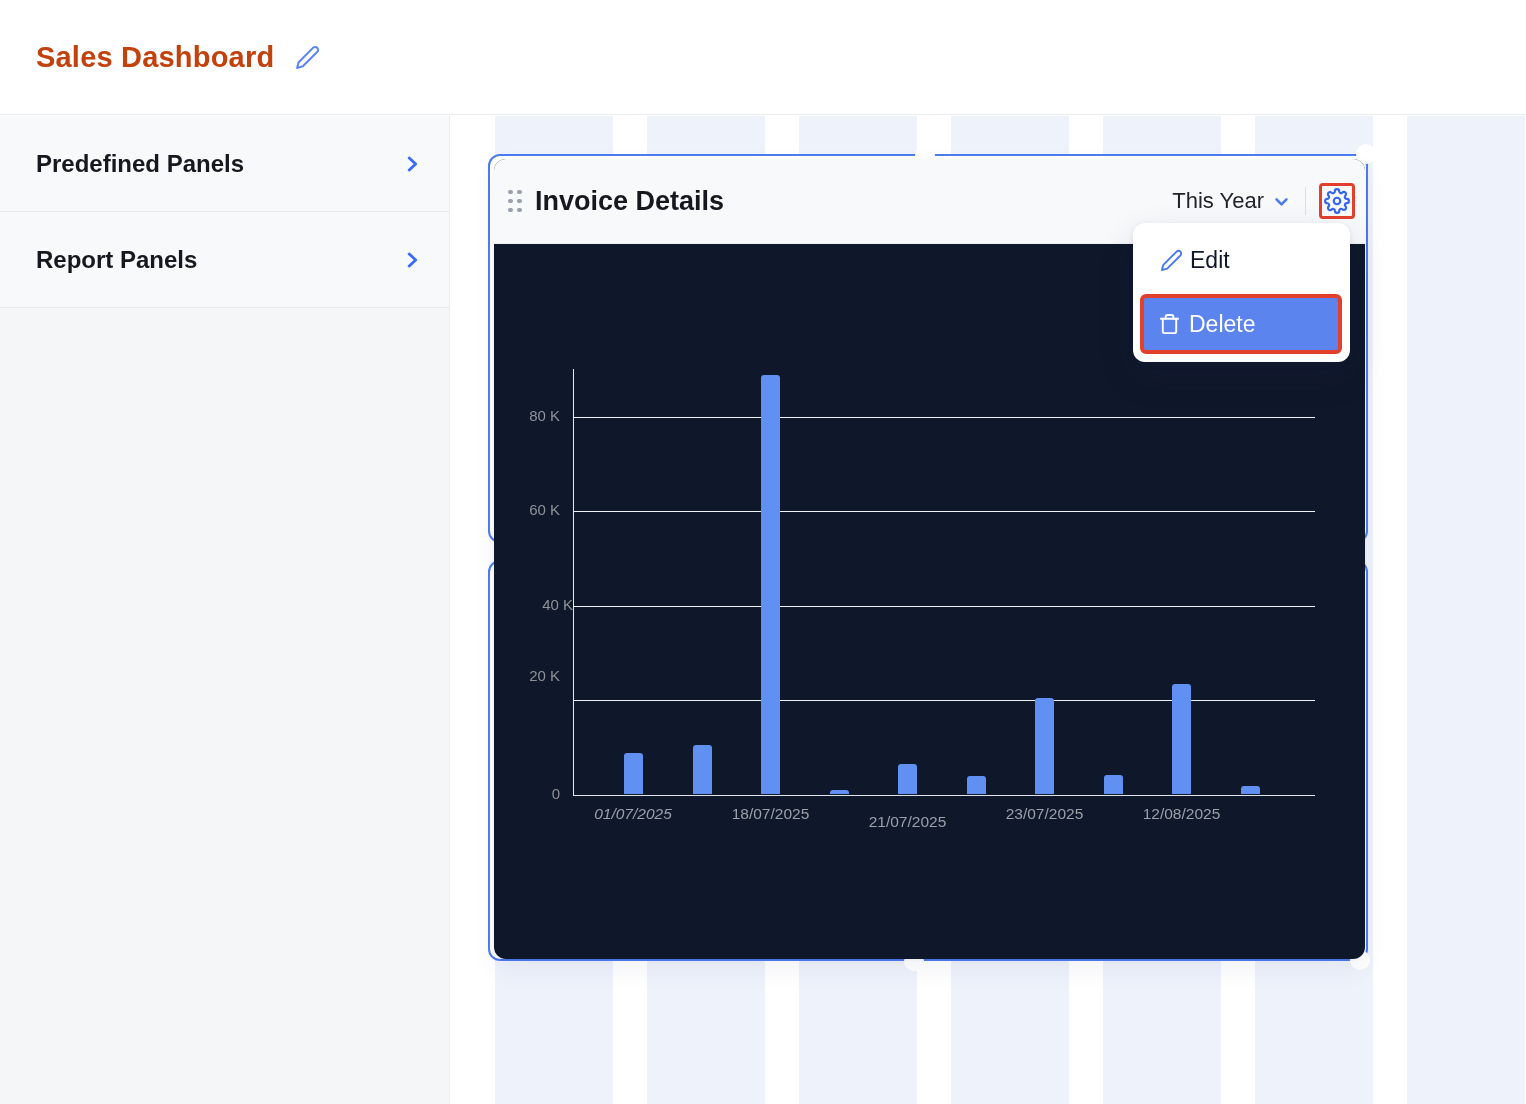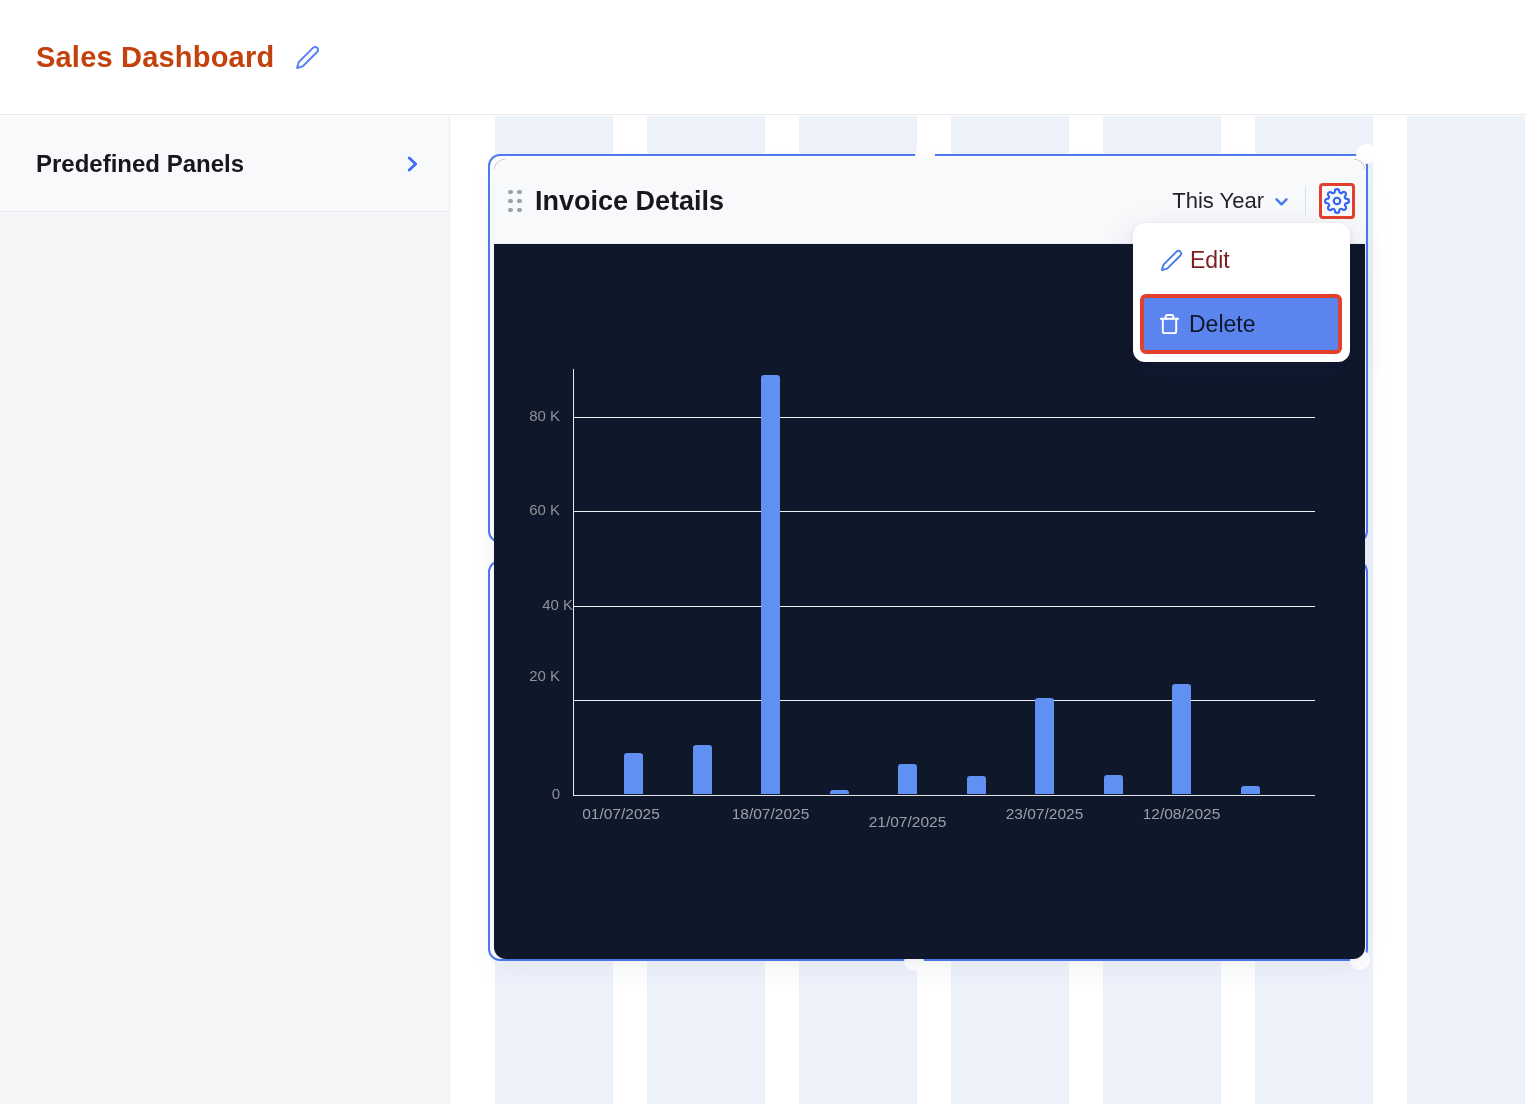--- a/index.html
+++ b/index.html
@@ -49,44 +49,52 @@
   .gridline.zero { background:#e3e4e8; }
   .axis-v { position:absolute; width:1px; background:#e8e9ed; }
   .ytick { position:absolute; font-size:15px; color:#8e9196; text-align:right; }
   .xtick { position:absolute; font-size:15.5px; color:#9aa0a8; text-align:center; }
   .bar { position:absolute; border-radius:3px 3px 0 0; }
 
   
   .menu { position:absolute; left:683px; top:107px; width:217px; background:#fff; border-radius:12px; z-index:5;
           box-shadow:0 2px 6px rgba(30,40,80,.08), 0 14px 34px rgba(30,40,80,.16); padding:10px 0 8px 0; }
   .menu-item-edit { height:54px; display:flex; align-items:center; padding-left:27px; gap:7px; cursor:pointer; }
-  .menu-item-edit .mtxt { font-size:23px; color:#7f1d1d; }
+  .menu-item-edit .mtxt { font-size:23px; color:#0f172a; }
   .menu-item-delete { margin:7px 8px 0 7px; height:60px; background:#5b84ef; border:4px solid #e2402c; border-radius:6px;
                       display:flex; align-items:center; padding-left:14px; gap:8px; cursor:pointer; }
-  .menu-item-delete .mtxt { font-size:23px; color:#0f172a; }
+  .menu-item-delete .mtxt { font-size:23px; color:#ffffff; }
 
   .icon { display:inline-flex; align-items:center; justify-content:center; }
 </style>
 </head>
 <body>
 
 <div class="topband">
   <div class="page-title">Sales Dashboard</div>
   <div class="title-edit">
     <span class="icon">
       <svg width="25" height="25" viewBox="0 0 24 24" fill="none" stroke="#5b86f2" stroke-width="2" stroke-linecap="round" stroke-linejoin="round">
         <path d="M17 3a2.85 2.85 0 1 1 4 4L7.5 20.5 2 22l1.5-5.5L17 3z"></path>
       </svg>
     </span>
   </div>
 </div>
 
 <div class="sidebar">
   <div class="side-row">
     <span class="lbl">Predefined Panels</span>
+    <span class="chev icon">
+      <svg width="22" height="22" viewBox="0 0 24 24" fill="none" stroke="#3e6df5" stroke-width="3.2" stroke-linecap="round" stroke-linejoin="round">
+        <path d="M9 5.5l7 6.5-7 6.5"></path>
+      </svg>
+    </span>
+  </div>
+  <div class="side-row">
+    <span class="lbl">Report Panels</span>
     <span class="chev icon">
       <svg width="22" height="22" viewBox="0 0 24 24" fill="none" stroke="#3e6df5" stroke-width="3.2" stroke-linecap="round" stroke-linejoin="round">
         <path d="M9 5.5l7 6.5-7 6.5"></path>
       </svg>
     </span>
   </div>
 </div>
 
 <div class="canvas">
   <div class="stripes"></div>
@@ -140,21 +148,21 @@
         <div class="gridline" style="left: 79px; top: 541px; width: 742px;"></div>
         <div class="ytick" style="left: 6px; top: 508px; width: 60px;">20 K</div>
         <div class="gridline" style="left: 79px; top: 446.5px; width: 742px;"></div>
         <div class="ytick" style="left: 19px; top: 436.5px; width: 60px;">40 K</div>
         <div class="gridline" style="left: 79px; top: 352px; width: 742px;"></div>
         <div class="ytick" style="left: 6px; top: 342px; width: 60px;">60 K</div>
         <div class="gridline" style="left: 79px; top: 257.5px; width: 742px;"></div>
         <div class="ytick" style="left: 6px; top: 247.5px; width: 60px;">80 K</div>
         <div class="axis-v" style="left: 79px; top: 210px; height: 425.5px;"></div>
         <div class="bar" style="left: 130px; top: 593.92px; width: 19px; height: 41.58px; background: rgb(96, 144, 242);"></div>
-        <div class="xtick" style="left: 57px; top: 646px; width: 140px;">01/07/2025</div>
+        <div class="xtick" style="left: 69px; top: 646px; width: 140px; font-style: italic;">01/07/2025</div>
         <div class="bar" style="left: 198.5px; top: 585.888px; width: 19px; height: 49.6125px; background: rgb(96, 144, 242);"></div>
         <div class="bar" style="left: 267px; top: 215.92px; width: 19px; height: 419.58px; background: rgb(96, 144, 242);"></div>
         <div class="xtick" style="left: 206.5px; top: 646px; width: 140px;">18/07/2025</div>
         <div class="bar" style="left: 335.5px; top: 630.775px; width: 19px; height: 4.725px; background: rgb(96, 144, 242);"></div>
         <div class="bar" style="left: 404px; top: 604.788px; width: 19px; height: 30.7125px; background: rgb(96, 144, 242);"></div>
         <div class="xtick" style="left: 343.5px; top: 654px; width: 140px;">21/07/2025</div>
         <div class="bar" style="left: 472.5px; top: 616.6px; width: 19px; height: 18.9px; background: rgb(96, 144, 242);"></div>
         <div class="bar" style="left: 541px; top: 539.11px; width: 19px; height: 96.39px; background: rgb(96, 144, 242);"></div>
         <div class="xtick" style="left: 480.5px; top: 646px; width: 140px;">23/07/2025</div>
         <div class="bar" style="left: 609.5px; top: 616.128px; width: 19px; height: 19.3725px; background: rgb(96, 144, 242);"></div>

